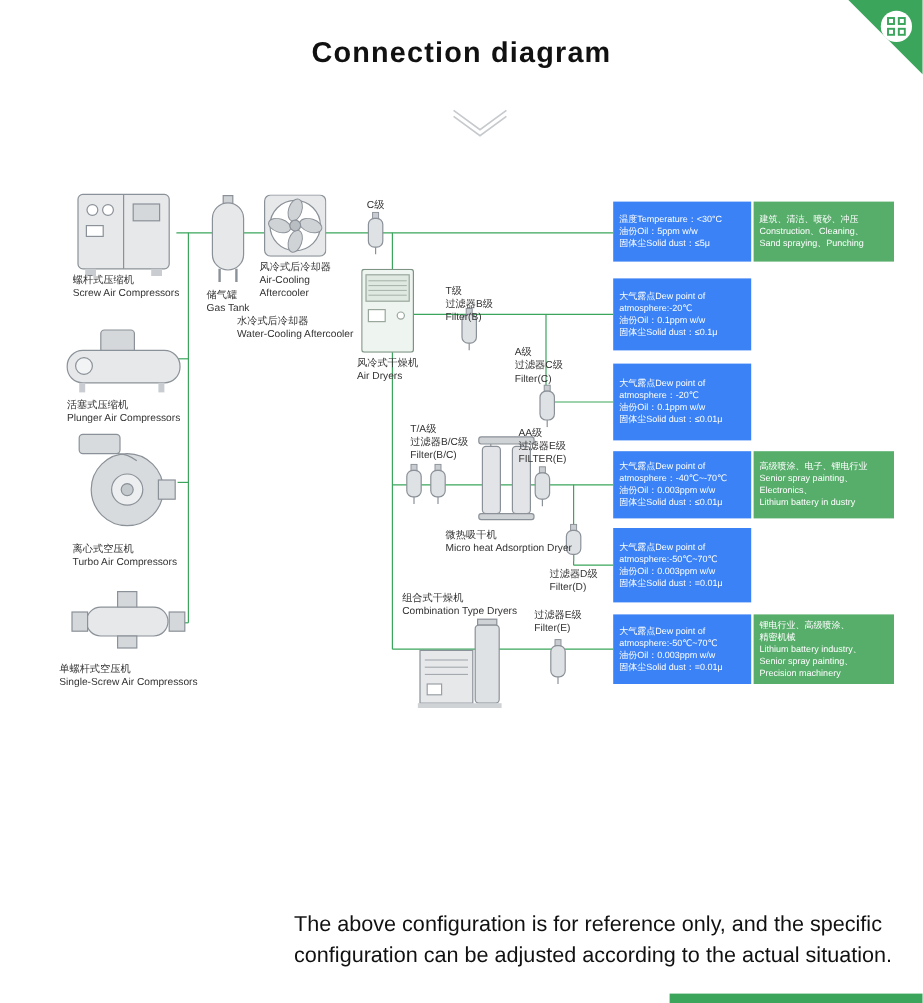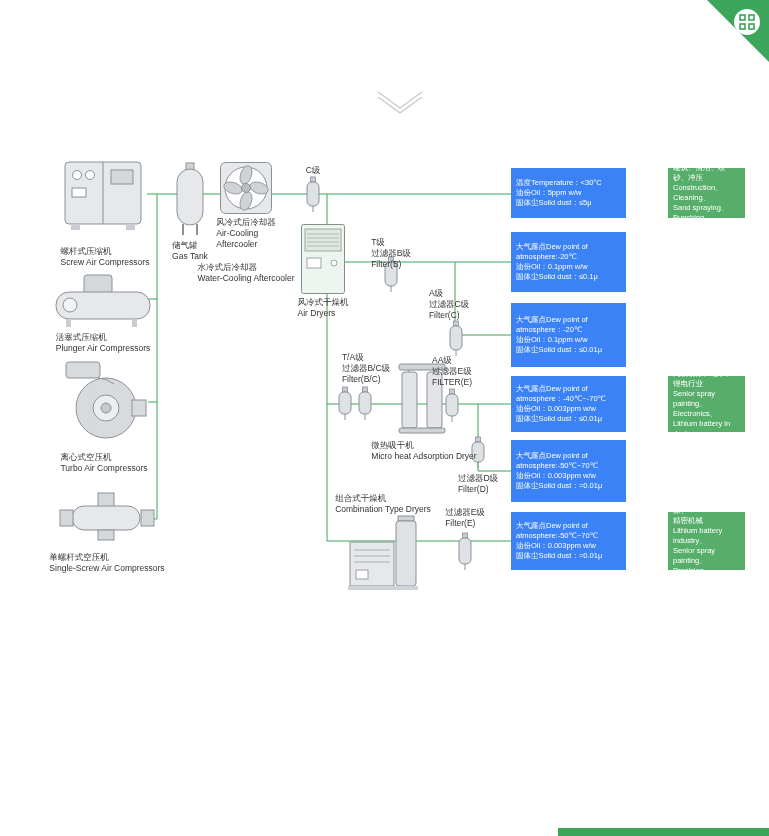--- a/index.html
+++ b/index.html
@@ -18,21 +18,21 @@
 
   .wires { position:absolute; left:0; top:0; z-index:0; }
   .icon  { position:absolute; z-index:2; line-height:0; }
   .lbl   { position:absolute; z-index:3; font-size:8.5px; line-height:1.3; text-align:left;
            white-space:pre-line; color:#333; transform:translateX(-50%); }
 
   .spec-row { position:absolute; left:511px; width:234px; display:flex; gap:2px; z-index:2; }
   .cell { font-size:7.5px; line-height:1.35; color:#fff; padding:4px 5px;
           white-space:pre-line; display:flex; align-items:center; }
   .cell.left  { width:115px; background:#3b82f6; }
-  .cell.right { flex:1; background:#57ae6b;margin-left:40px; }
+  .cell.right { flex:1; background:#57ae6b; }
 
   .footer { position:absolute; left:245px; top:757px; width:516px;
             font-size:18px; line-height:1.45; color:#111; z-index:2; }
   .bottom-bar { position:absolute; left:558px; top:828px; width:211px; height:8px;
                 background:#3aa55b; z-index:2; }
 </style>
 </head>
 <body>
 
 <div class="canvas">
@@ -42,20 +42,21 @@
     <svg width="16" height="16" viewBox="0 0 16 16">
       <g fill="none" stroke="#3aa55b" stroke-width="1.6">
         <rect x="1" y="1" width="5" height="5"></rect>
           <rect x="10" y="1" width="5" height="5"></rect>
         <rect x="1" y="10" width="5" height="5"></rect>
           <rect x="10" y="10" width="5" height="5"></rect>
       </g>
     </svg>
   </div>
 
+  <h1 class="title">Connection diagram</h1>
   <svg class="chevron" width="64" height="28" viewBox="0 0 64 28">
     <polyline points="10,2 32,18 54,2" fill="none" stroke="#c6cacd" stroke-width="1.4"></polyline>
     <polyline points="10,7 32,23 54,7" fill="none" stroke="#c6cacd" stroke-width="1.4"></polyline>
   </svg>
 
   <svg class="wires" width="769" height="620" viewBox="0 0 769 620">
     <g stroke="#3aa55b" stroke-width="1" fill="none">
       <line x1="147" y1="194" x2="511" y2="194"></line>
       <line x1="157" y1="194" x2="157" y2="519"></line>
       <line x1="148" y1="299" x2="157" y2="299"></line>
@@ -77,21 +78,21 @@
       <rect x="2" y="2" width="76" height="62" rx="4" fill="#e6e8ea" stroke="#8b9198"></rect>
       <line x1="40" y1="2" x2="40" y2="64" stroke="#8b9198"></line>
       <circle cx="14" cy="15" r="4.5" fill="#fff" stroke="#8b9198"></circle>
       <circle cx="27" cy="15" r="4.5" fill="#fff" stroke="#8b9198"></circle>
       <rect x="9" y="28" width="14" height="9" fill="#fff" stroke="#8b9198"></rect>
       <rect x="48" y="10" width="22" height="14" fill="#d5d8db" stroke="#8b9198"></rect>
       <rect x="8" y="64" width="9" height="6" fill="#c9cdd1"></rect>
       <rect x="63" y="64" width="9" height="6" fill="#c9cdd1"></rect>
     </svg>
   </div>
-  <div class="lbl" style="left:105px;top:246px">螺杆式压缩机
+  <div class="lbl" style="left:105px;top:228px">螺杆式压缩机
 Screw Air Compressors</div>
 
   <div class="icon" style="left:52px;top:268px">
     <svg width="105" height="62" viewBox="0 0 105 62">
       <rect x="32" y="7" width="28" height="19" rx="3" fill="#d5d8db" stroke="#8b9198"></rect>
       <rect x="4" y="24" width="94" height="27" rx="13" fill="#e6e8ea" stroke="#8b9198"></rect>
       <circle cx="18" cy="37" r="7" fill="#f2f3f4" stroke="#8b9198"></circle>
       <rect x="14" y="51" width="5" height="8" fill="#c9cdd1"></rect>
       <rect x="80" y="51" width="5" height="8" fill="#c9cdd1"></rect>
     </svg>
@@ -318,15 +319,16 @@
 atmosphere:-50℃~70℃
 油份Oil：0.003ppm w/w
 固体尘Solid dust：=0.01μ</div>
     <div class="cell right">锂电行业、高级喷涂、
 精密机械
 Lithium battery industry、
 Senior spray painting、
 Precision machinery</div>
   </div>
 
+  <p class="footer">The above configuration is for reference only, and the specific configuration can be adjusted according to the actual situation.</p>
   <div class="bottom-bar"></div>
 
 </div>
 
 </body></html>

